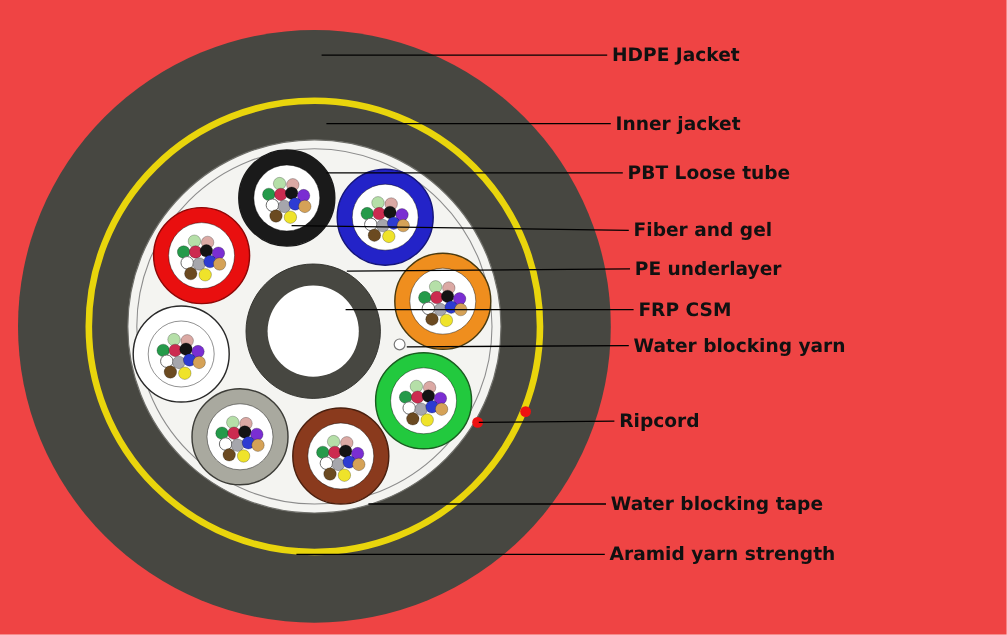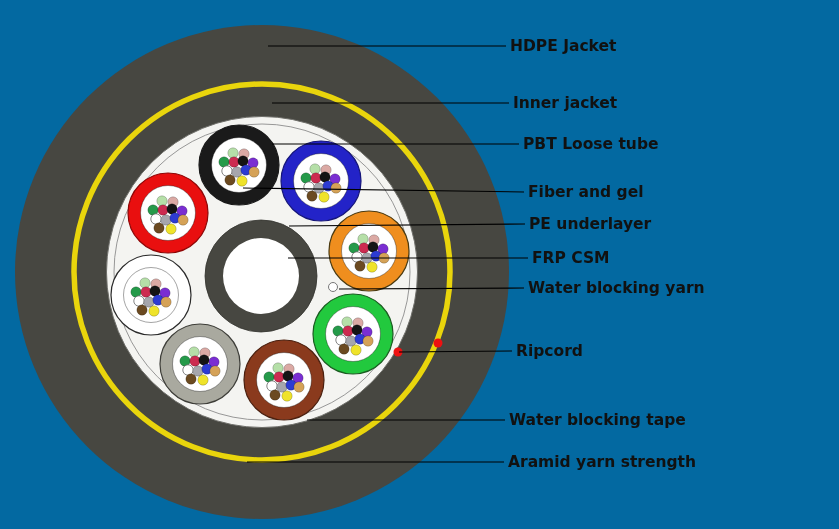--- a/index.html
+++ b/index.html
@@ -1,16 +1,16 @@
 <!DOCTYPE html>
 <html><head>
 <meta charset="utf-8">
 <style>
   html,body{margin:0;padding:0;background:#ffffff;}
-  .stage{position:relative;width:839px;height:529px;background:#0369a1;overflow:hidden;
+  .stage{position:relative;width:839px;height:529px;background:#ef4444;overflow:hidden;
          font-family:"DejaVu Sans","Liberation Sans",sans-serif;}
   svg{display:block;}
   .leader{stroke:#000;stroke-width:1.1;fill:none;}
   .label{font:700 15.5px "DejaVu Sans","Liberation Sans",sans-serif;fill:#111;}
 </style>
 </head>
 <body>
 
 <div class="stage">
   <svg id="diagram" width="839" height="529" viewBox="0 0 839 529">

